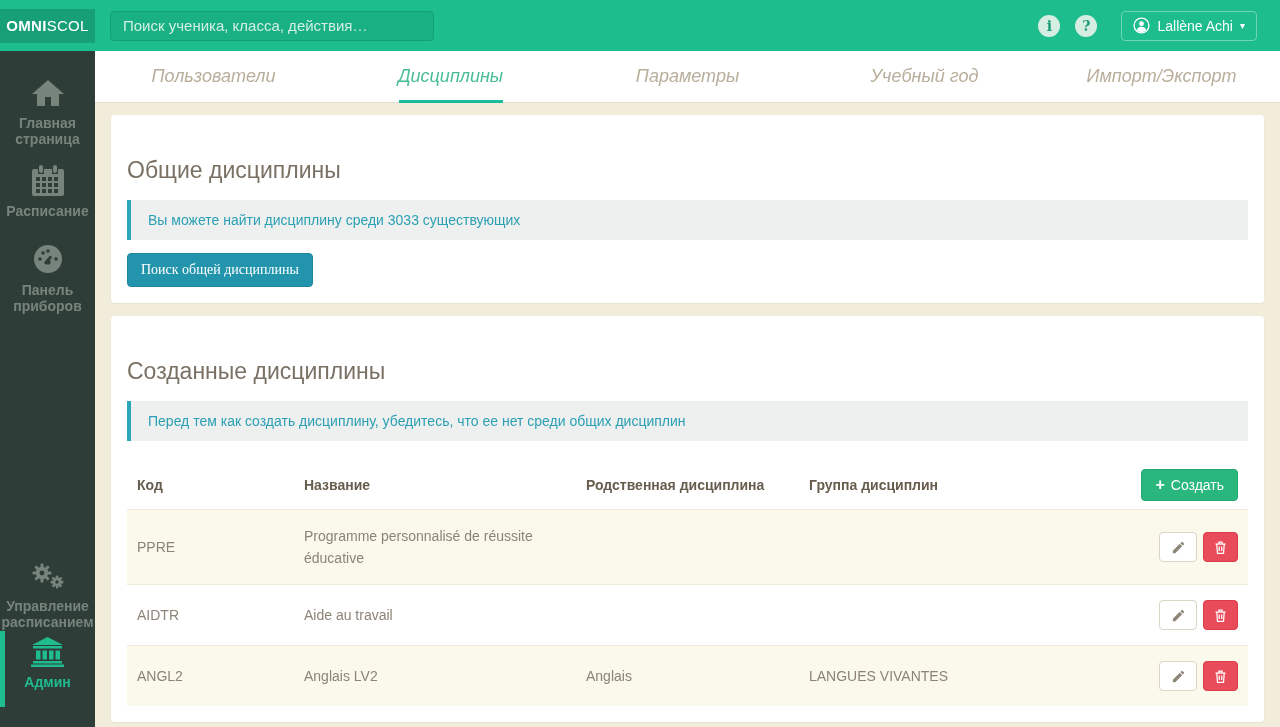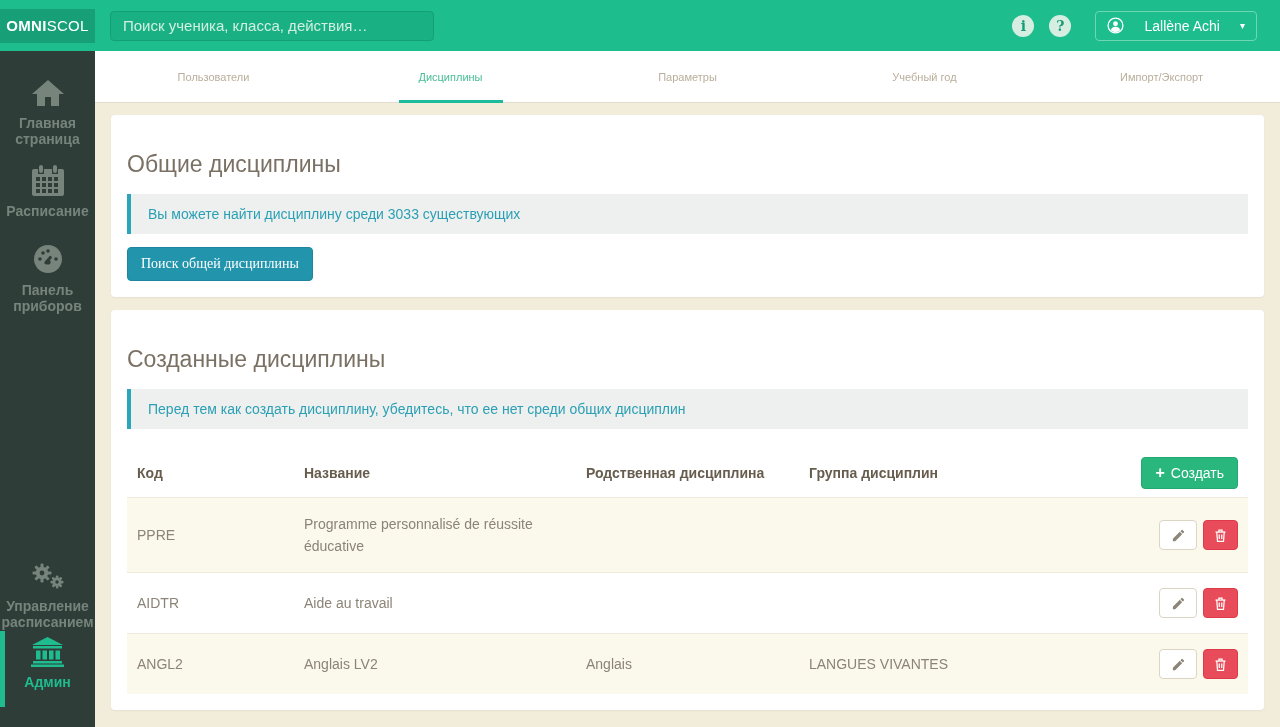--- a/index.html
+++ b/index.html
@@ -56,21 +56,21 @@
   .round-icon{
     width:22px;height:22px;border-radius:50%;
     background:#d5eee1;color:#1a9c77;
     display:flex;align-items:center;justify-content:center;
     font-weight:bold;font-size:14px;cursor:pointer;margin-left:15px;
     font-family:"DejaVu Serif",serif;
   }
   .user-btn{
     margin-left:24px;margin-right:23px;height:30px;
     border:1px solid #6fd6b4;border-radius:4px;background:transparent;
-    color:#fff;font-size:14px;display:flex;align-items:center;gap:20px;
+    color:#fff;font-size:14px;display:flex;align-items:center;gap:7px;
     padding:0 11px;cursor:pointer;
     font-family:"Liberation Sans","DejaVu Sans",sans-serif;
   }
   .user-btn .caret{font-size:10px;line-height:1;}
   .person-icon svg{display:block;}
   
   .sidebar{
     position:absolute;top:51px;left:0;bottom:0;width:95px;
     background:var(--sidebar-dark);z-index:2;font-weight:bold;
   }
@@ -88,36 +88,36 @@
     background:var(--accent-green);
   }
   
   .content{position:absolute;top:51px;left:95px;width:1185px;bottom:0;}
   .tabbar{
     height:52px;background:#fff;display:flex;
     border-bottom:1px solid #e2ddcf;
   }
   .tab{
     flex:1;display:flex;align-items:center;justify-content:center;
-    font-size:11px;color:var(--tab-inactive);cursor:pointer;position:relative;
+    font-size:18px;color:var(--tab-inactive);cursor:pointer;position:relative;font-style:italic;
   }
   .tab.active{color:var(--tab-active);}
   .tab.active::after{
     content:"";position:absolute;bottom:-1px;left:50%;
     transform:translateX(-50%);width:104px;height:3px;
     background:#1abc9c;
   }
   
   .main{padding:12px 16px;height:623px;overflow:hidden;}
   .panel{
     background:#fff;border-radius:4px;padding:14px 16px 16px;
     box-shadow:0 1px 2px rgba(0,0,0,.05);margin-bottom:13px;
   }
   .panel h2{
-    margin:22px 0 16px;font-size:23px;font-weight:500;
+    margin:28px 0 16px;font-size:23px;font-weight:500;
     color:var(--heading-brown);
   }
   .info-banner{
     background:var(--banner-bg);border-left:4px solid var(--banner-border);
     color:var(--info-teal);font-size:14px;padding:12px 17px;
   }
   .teal-btn{
     margin-top:13px;background:var(--teal-btn);
     border:1px solid var(--teal-btn-border);border-radius:4px;
     color:#fff;font-size:14px;padding:8px 13px;cursor:pointer;

